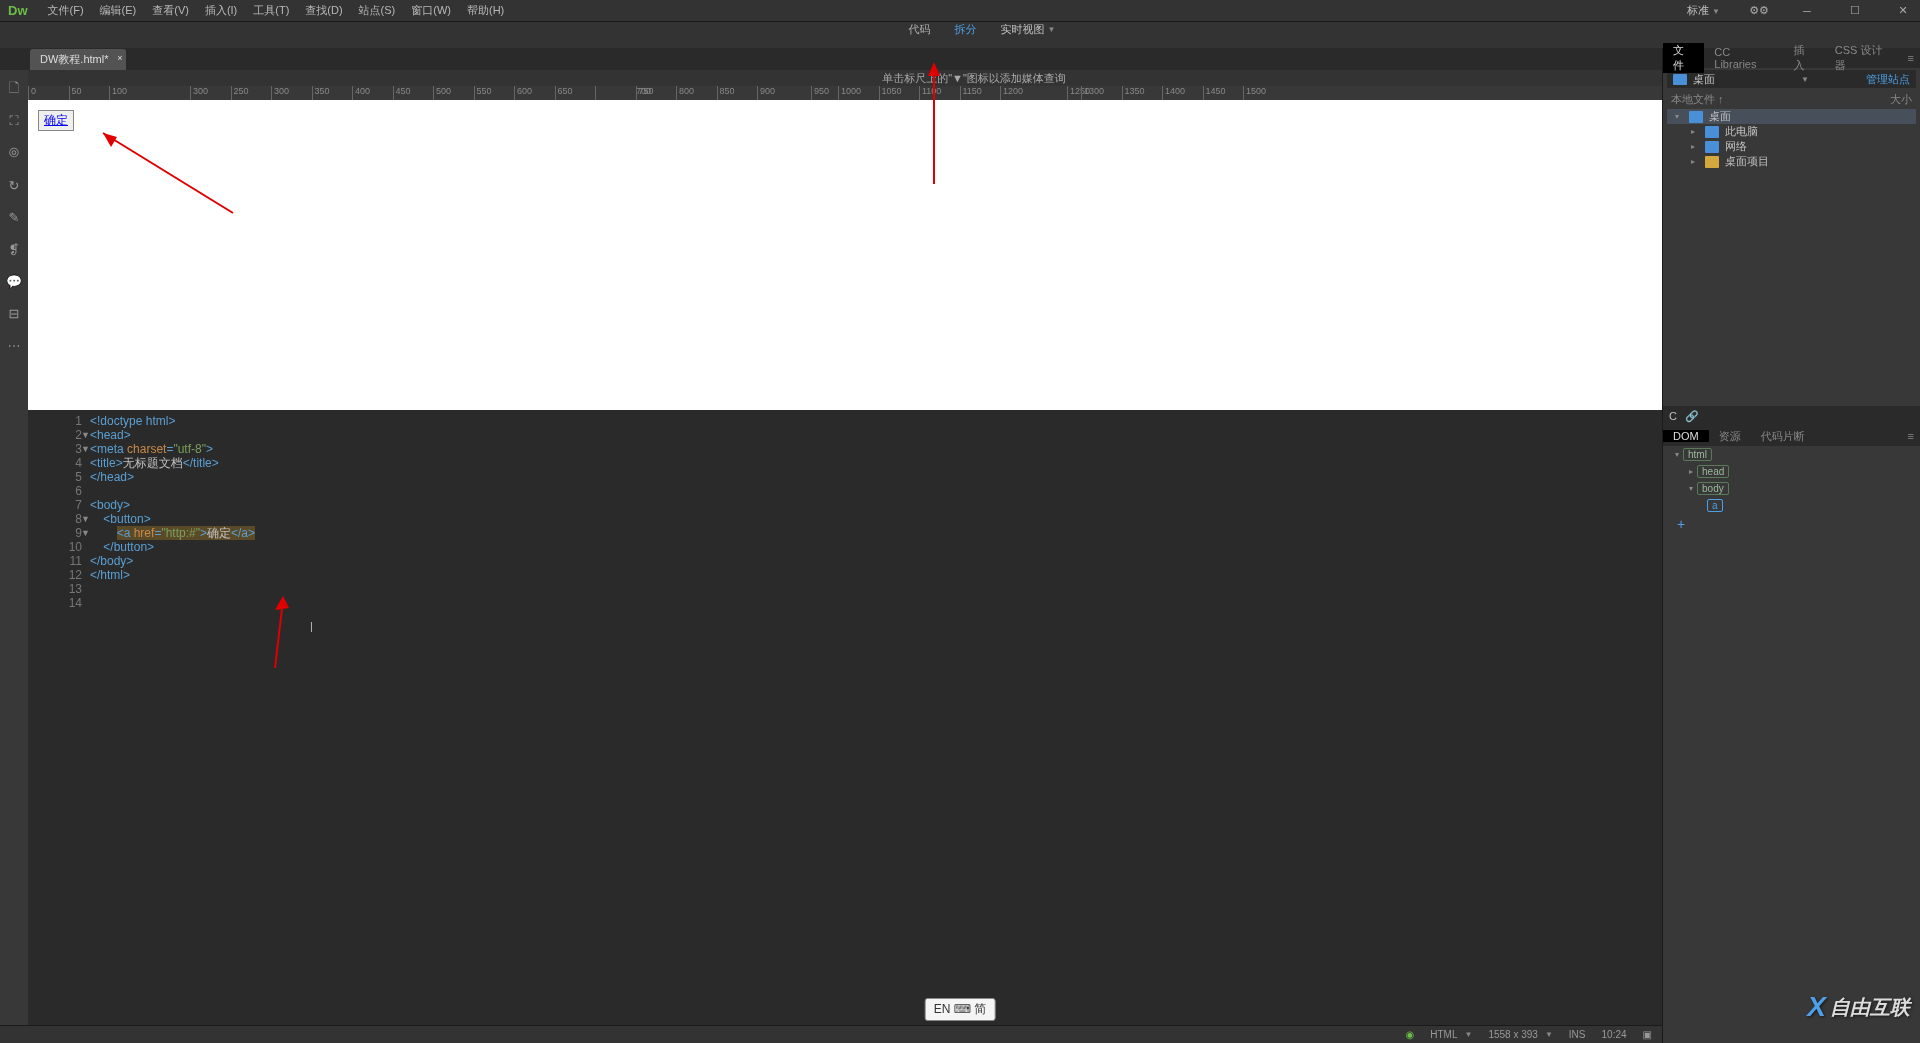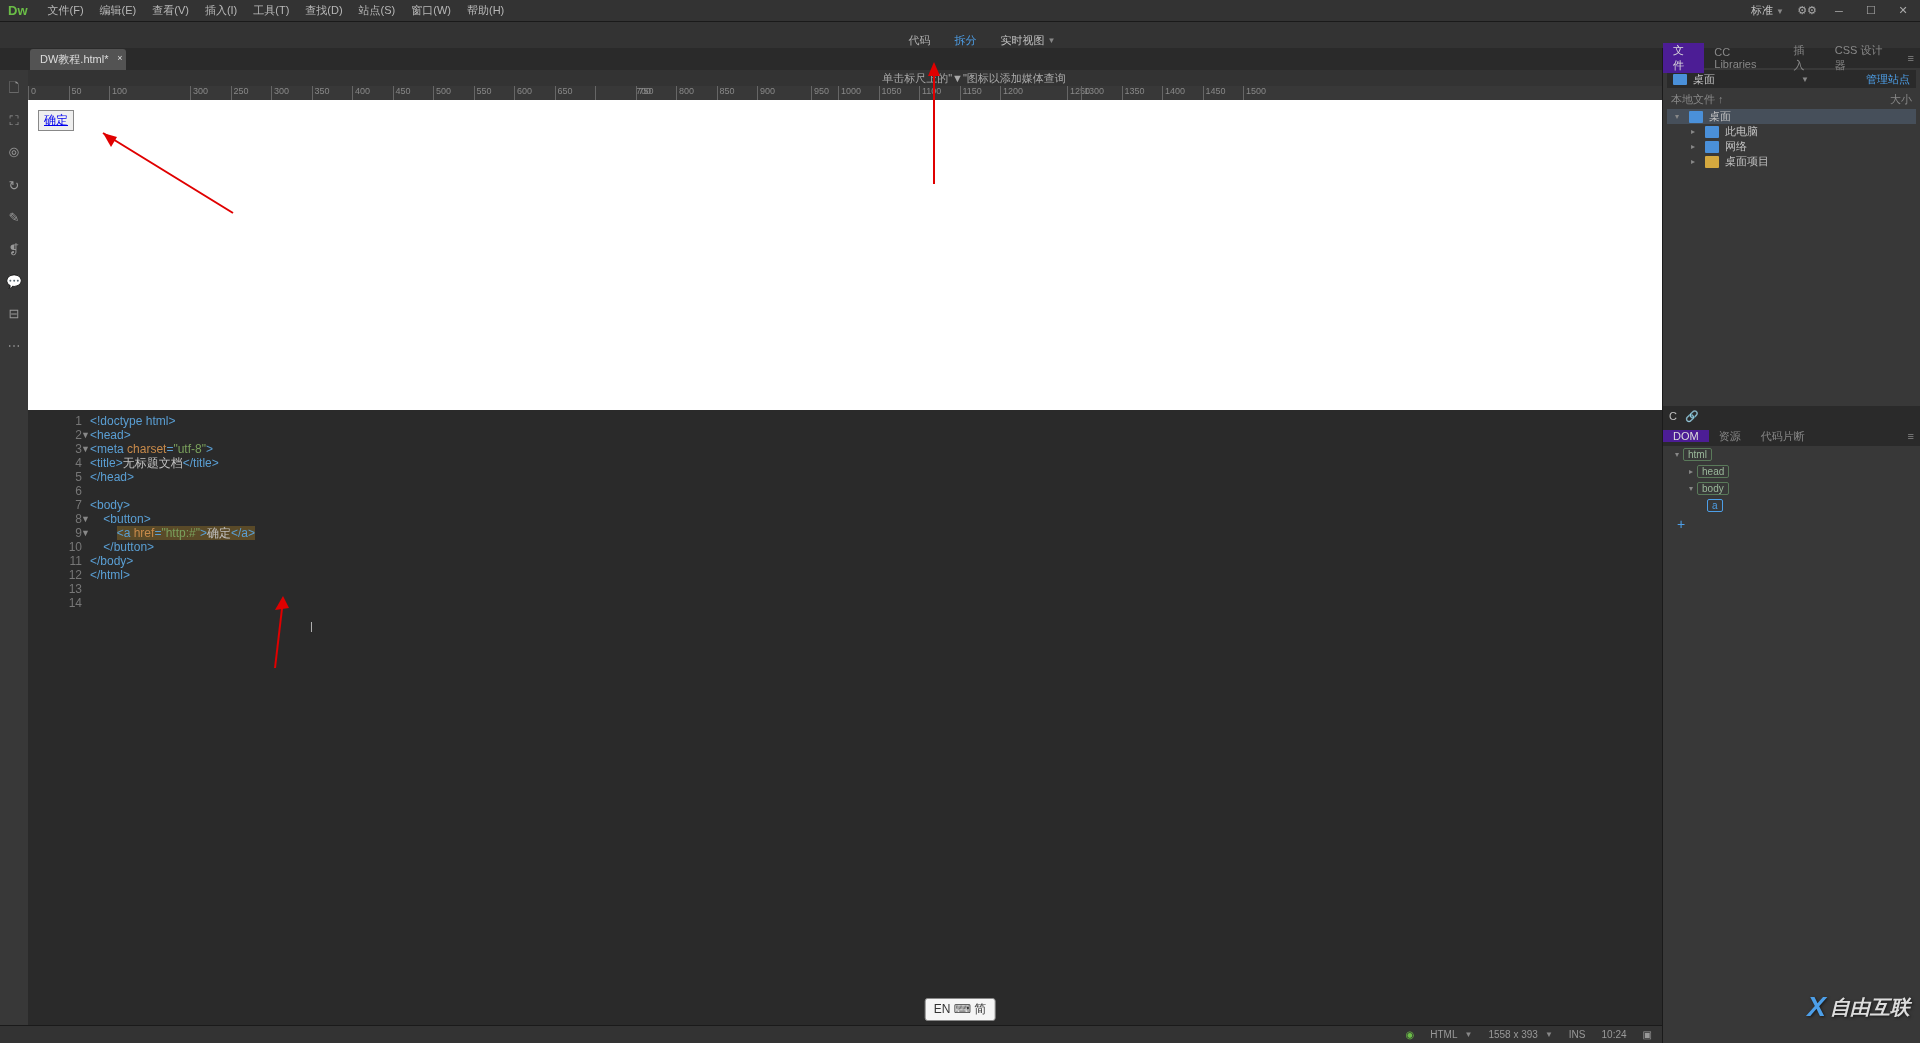--- a/index.html
+++ b/index.html
@@ -1,22 +1,22 @@
 <!DOCTYPE html>
 <html><head>
 <meta charset="utf-8">
 <style>
 * { margin: 0; padding: 0; box-sizing: border-box; font-family: "Microsoft YaHei", Arial, sans-serif; }
 body { background: #2a2a2a; color: #c0c0c0; font-size: 11px; height: 1043px; width: 1920px; overflow: hidden; position: relative; }
 .menubar { height: 22px; background: #333; display: flex; align-items: center; padding: 0 8px; border-bottom: 1px solid #1a1a1a; }
 .logo { color: #6BBE47; font-weight: bold; font-size: 13px; margin-right: 12px; }
 .menu-item { padding: 0 8px; cursor: pointer; color: #b8b8b8; }
-.menubar-right { margin-left: auto; display: flex; align-items: center; gap: 8px; }
+.menubar-right { margin-left: auto; display: flex; align-items: center; gap: 24px; }
 .win-btn { width: 18px; height: 14px; display: inline-flex; align-items: center; justify-content: center; cursor: pointer; color: #aaa; margin-left: 6px; }
-.viewbar { height: 26px; background: #333; display: flex; align-items: flex-end; justify-content: center; gap: 24px; padding-left: 44px; }
+.viewbar { height: 26px; background: #333; display: flex; align-items: flex-start; justify-content: center; gap: 24px; padding-left: 44px; }
 .view-btn { color: #b0b0b0; cursor: pointer; }
 .view-btn.active { color: #4D9FE8; }
 .view-btn-group { display: flex; align-items: center; }
 .tabbar { height: 22px; background: #2a2a2a; display: flex; align-items: flex-end; padding-left: 30px; }
 .tab { background: #535353; padding: 3px 18px 3px 10px; color: #ddd; position: relative; font-size: 11px; border-top-left-radius: 3px; border-top-right-radius: 3px; }
 .tab .close-x { position: absolute; right: 4px; top: 4px; font-size: 9px; cursor: pointer; }
 .main { display: flex; height: calc(100% - 22px - 26px - 22px - 18px); }
 .toolbar-left { width: 28px; background: #383838; display: flex; flex-direction: column; align-items: center; padding-top: 10px; gap: 14px; }
 .tool-icon { width: 18px; height: 18px; display: flex; align-items: center; justify-content: center; cursor: pointer; color: #999; font-size: 13px; }
 .center { flex: 1; display: flex; flex-direction: column; background: #333; }
@@ -36,21 +36,21 @@
 .attr { color: #c88a4a; }
 .str { color: #7aa05c; }
 .txt { color: #c0c0c0; }
 .hl { background: #5a4a28; }
 .ime-bar { position: absolute; left: 50%; transform: translateX(-50%); bottom: 22px; background: #f5f5f5; color: #333; font-size: 12px; padding: 2px 8px; border-radius: 3px; border: 1px solid #888; }
 .statusbar { position: absolute; bottom: 0; left: 0; right: 258px; height: 18px; background: #333; border-top: 1px solid #1a1a1a; display: flex; align-items: center; justify-content: flex-end; gap: 16px; padding: 0 10px; color: #999; font-size: 10px; }
 .statusbar .sb-item { display: flex; align-items: center; gap: 4px; }
 .panel-right { width: 258px; background: #383838; position: absolute; right: 0; top: 48px; bottom: 0; border-left: 1px solid #1a1a1a; font-size: 11px; }
 .panel-tabs { display: flex; height: 20px; background: #2a2a2a; align-items: center; }
 .panel-tab { padding: 0 10px; color: #888; cursor: pointer; }
-.panel-tab.active { color: #ddd; background: #4c1d95; }
+.panel-tab.active { color: #ddd; background: #000000; }
 .panel-tabs .gear { margin-left: auto; padding: 0 6px; cursor: pointer; color: #888; }
 .files-dd { height: 18px; background: #2a2a2a; display: flex; align-items: center; padding: 0 6px; margin: 2px 4px; gap: 6px;}
 .files-dd .link { margin-left: auto; color: #4D9FE8; cursor: pointer; }
 .files-header { display: flex; padding: 2px 8px; color: #888; }
 .files-header .col2 { margin-left: auto; }
 .file-tree { padding: 0 4px; }
 .file-row { display: flex; align-items: center; height: 15px; gap: 6px; padding-left: 8px; cursor: pointer; }
 .file-row.sel { background: #464f5a; }
 .file-row .chev { width: 8px; font-size: 8px; color: #888; }
 .file-row .ficon { width: 14px; height: 12px; }

